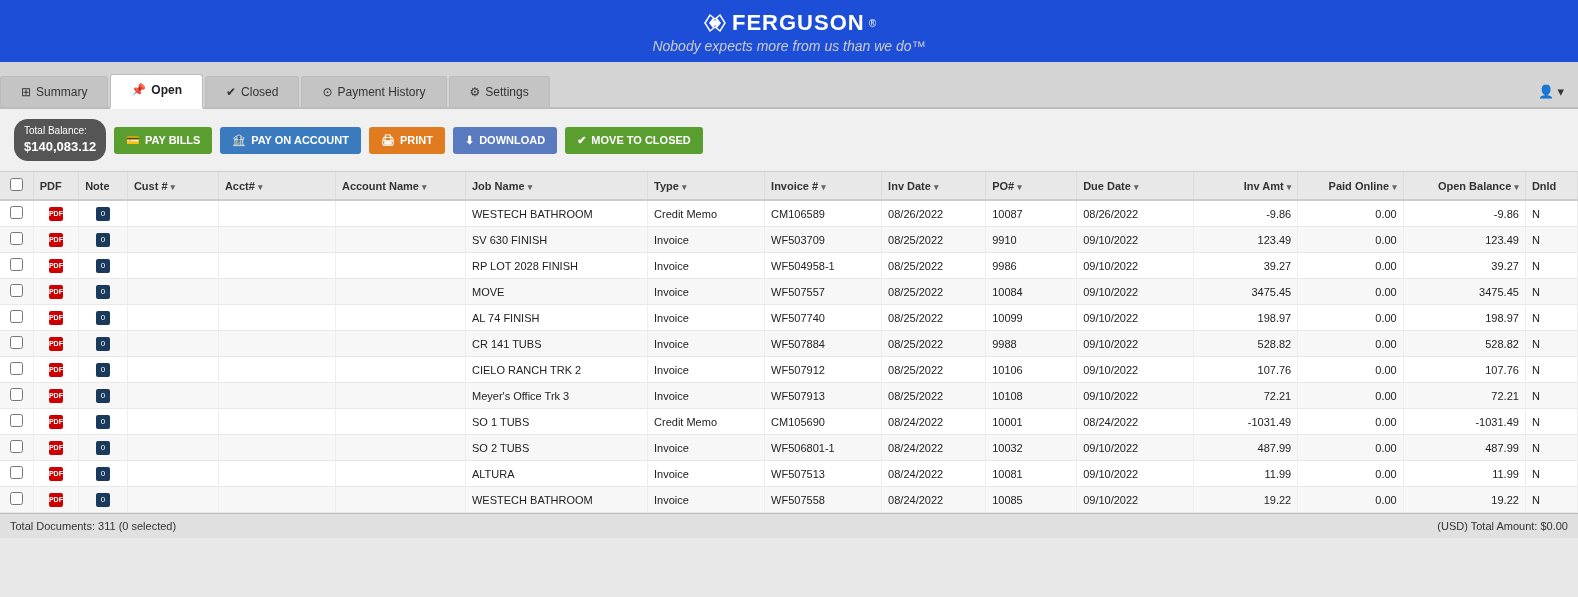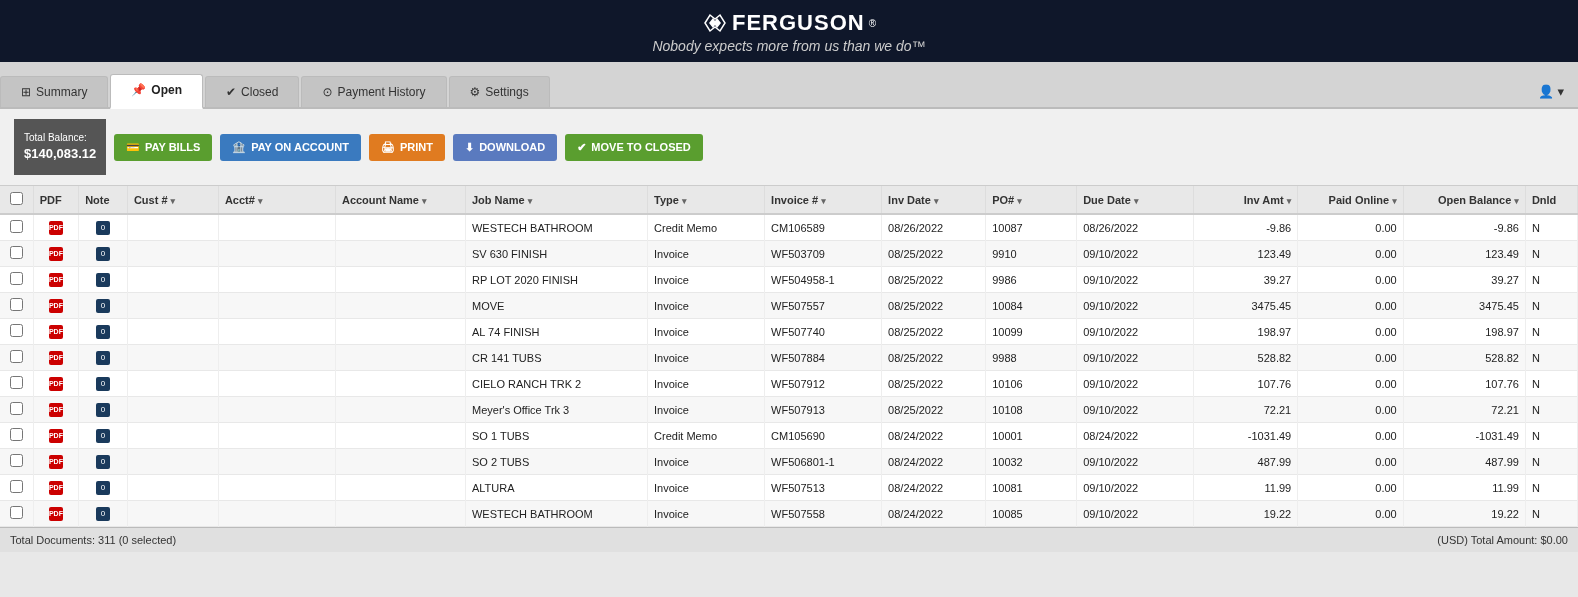--- a/index.html
+++ b/index.html
@@ -1,20 +1,20 @@
 <!DOCTYPE html>
 <html><head>
   <meta charset="utf-8">
   <style>
     * { box-sizing: border-box; margin: 0; padding: 0; font-family: Arial, sans-serif; }
     body { background: #e8e8e8; font-size: 12px; }
 
     
     .header {
-      background: #0f172a;
+      background: #1d4ed8;
       text-align: center;
       padding: 10px 0 8px;
       color: white;
     }
     .header .logo-text {
       font-size: 22px;
       font-weight: bold;
       letter-spacing: 1px;
       color: white;
     }
@@ -73,22 +73,22 @@
       background: #f0f0f0;
       padding: 10px 14px;
       display: flex;
       align-items: center;
       gap: 8px;
       border-bottom: 1px solid #ccc;
     }
     .balance-box {
       background: #555;
       color: white;
-      padding: 12px 10px;
-      border-radius: 0;
+      padding: 5px 10px;
+      border-radius: 14px;
       font-size: 11px;
       line-height: 1.4;
     }
     .balance-box .label { font-size: 10px; }
     .balance-box .amount { font-weight: bold; font-size: 13px; }
     .btn {
       padding: 7px 12px;
       border: none;
       border-radius: 3px;
       cursor: pointer;
@@ -340,21 +340,21 @@
       </td>
       <td class="col-pdf td-center">
         <span class="icon-pdf">PDF</span>
       </td>
       <td class="col-note td-center">
         <span class="icon-note">0</span>
       </td>
       <td class="col-cust"></td>
       <td class="col-acct"></td>
       <td class="col-acctname"></td>
-      <td class="col-jobname">RP LOT 2020 FINISH</td>
+      <td class="col-jobname">RP LOT 2028 FINISH</td>
       <td class="col-type">Invoice</td>
       <td class="col-inv">WF504958-1</td>
       <td class="col-invdate">08/25/2022</td>
       <td class="col-po">9986</td>
       <td class="col-due">09/10/2022</td>
       <td class="col-invamt td-number">39.27</td>
       <td class="col-paid td-number">0.00</td>
       <td class="col-openbal td-number">39.27</td>
       <td class="col-dnld">N</td>
     </tr>

